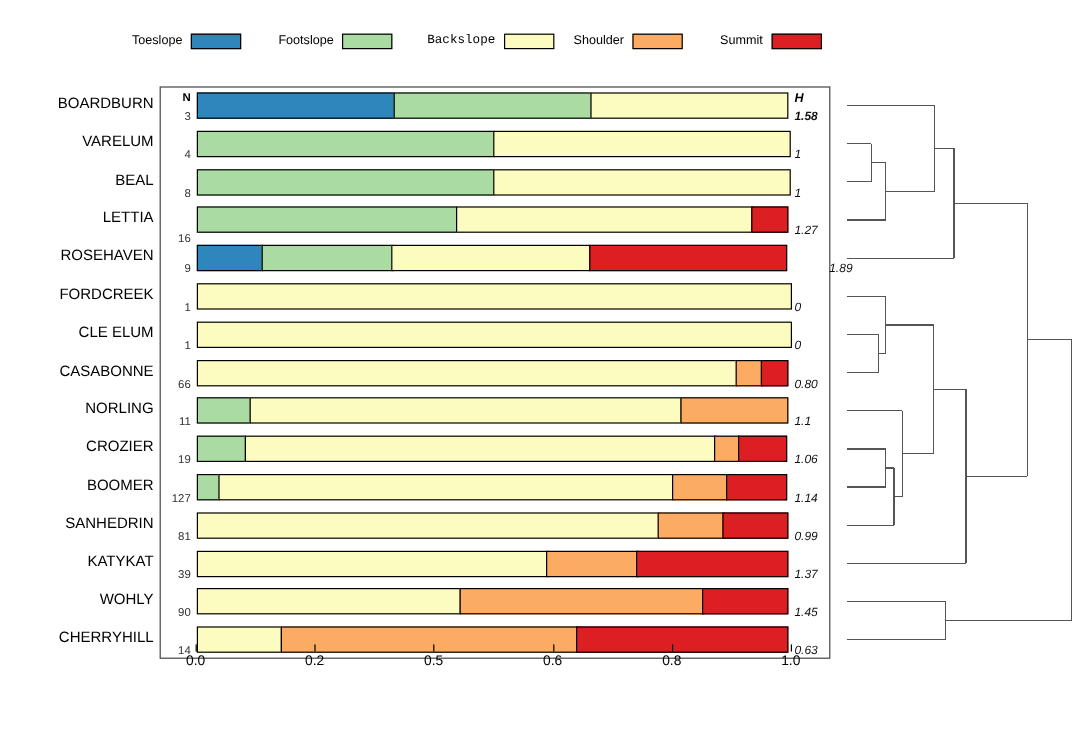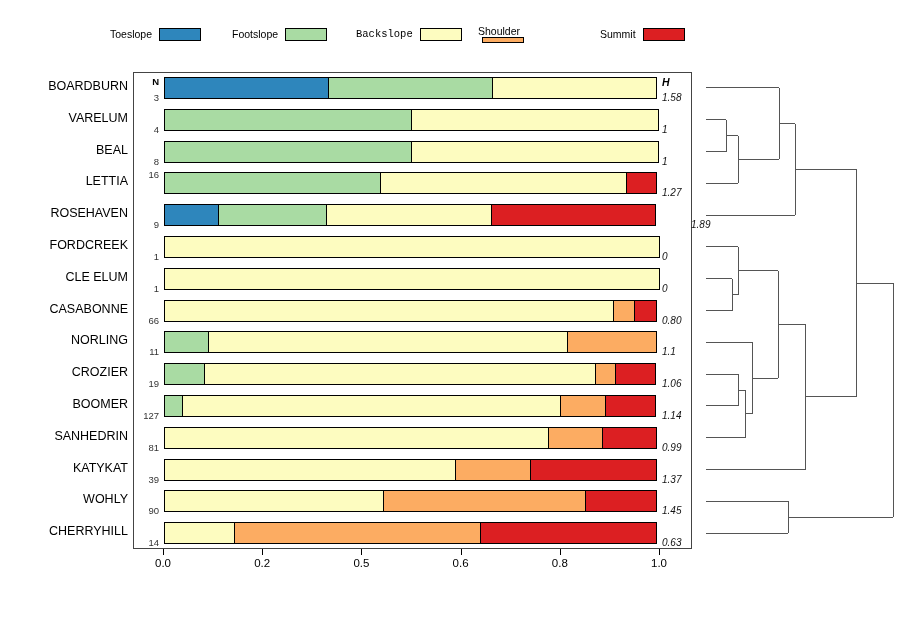--- a/index.html
+++ b/index.html
@@ -55,21 +55,21 @@
   }
 
   
   .ylab{
     position:absolute;right:0;width:130px;text-align:right;
     font-size:12.5px;color:#000;white-space:nowrap;
   }
   #ylabels{position:absolute;left:0;top:72px;width:128px;height:477px;}
 
   
-  #xaxis{position:absolute;left:133px;top:549px;width:559px;height:40px;}
+  #xaxis{position:absolute;left:133px;top:537px;width:559px;height:40px;}
   .tick{position:absolute;top:0;width:1px;height:6px;background:#000;}
   .tlab{position:absolute;top:8px;font-size:11.5px;transform:translateX(-50%);white-space:nowrap;}
   #xtitle{
     position:absolute;left:133px;top:583px;width:559px;text-align:center;
     font-size:12px;
   }
 
   
   #dendro{position:absolute;left:700px;top:72px;width:196px;height:477px;}
   #dendro svg{display:block;}
@@ -86,21 +86,21 @@
         <span class="lg-swatch" style="background: rgb(46, 134, 188);"></span>
       </div>
       <div class="lg-item" style="left: 122px;">
         <span class="lg-label">Footslope</span>
         <span class="lg-swatch" style="background: rgb(169, 219, 163);"></span>
       </div>
       <div class="lg-item" style="left: 246px; font-family: Liberation Mono, monospace;">
         <span class="lg-label">Backslope</span>
         <span class="lg-swatch" style="background: rgb(253, 252, 192);"></span>
       </div>
-      <div class="lg-item" style="left: 368px; flex-direction: column;">
+      <div class="lg-item" style="left: 368px;">
         <span class="lg-label">Shoulder</span>
         <span class="lg-swatch" style="background: rgb(252, 172, 98);"></span>
       </div>
       <div class="lg-item" style="left: 490px;">
         <span class="lg-label">Summit</span>
         <span class="lg-swatch" style="background: rgb(220, 31, 34);"></span>
       </div>
     </div>
 
   <div id="ylabels">
@@ -118,21 +118,21 @@
       <div class="ylab" style="top: 356.7px;">SANHEDRIN</div>
       <div class="ylab" style="top: 388.5px;">KATYKAT</div>
       <div class="ylab" style="top: 420.3px;">WOHLY</div>
       <div class="ylab" style="top: 452.1px;">CHERRYHILL</div>
     </div>
 
   <div id="panel">
       <div class="hdrN" style="top: 3px;">N</div>
       <div class="hdrH" style="top: 3px;">H</div>
       <div class="nlab" style="top: 18.9px;">3</div>
-      <div class="hlab" style="top: 18.9px;">1.58</div>
+      <div class="hlab" style="top: 18.9px; font-weight: bold;">1.58</div>
       <div class="row" style="top: 3.9px; height: 22px;">
         <div class="bar" style="left: 30px; width: 496px;">
           <div class="seg" style="width: 165.168px; background: rgb(46, 134, 188);"></div>
           <div class="seg" style="width: 165.168px; background: rgb(169, 219, 163);"></div>
           <div class="seg" style="width: 165.664px; background: rgb(253, 252, 192);"></div>
         </div>
       </div>
       <div class="nlab" style="top: 50.7px;">4</div>
       <div class="hlab" style="top: 50.7px;">1</div>
       <div class="row" style="top: 35.7px; height: 22px;">
@@ -142,21 +142,21 @@
         </div>
       </div>
       <div class="nlab" style="top: 82.5px;">8</div>
       <div class="hlab" style="top: 82.5px;">1</div>
       <div class="row" style="top: 67.5px; height: 22px;">
         <div class="bar" style="left: 30px; width: 496px;">
           <div class="seg" style="width: 248px; background: rgb(169, 219, 163);"></div>
           <div class="seg" style="width: 248px; background: rgb(253, 252, 192);"></div>
         </div>
       </div>
-      <div class="nlab" style="top: 96px;">16</div>
+      <div class="nlab" style="top: 121px;">16</div>
       <div class="hlab" style="top: 114.3px;">1.27</div>
       <div class="row" style="top: 99.3px; height: 22px;">
         <div class="bar" style="left: 30px; width: 496px;">
           <div class="seg" style="width: 217.248px; background: rgb(169, 219, 163);"></div>
           <div class="seg" style="width: 248px; background: rgb(253, 252, 192);"></div>
           <div class="seg" style="width: 30.752px; background: rgb(220, 31, 34);"></div>
         </div>
       </div>
       <div class="nlab" style="top: 146.1px;">9</div>
       <div class="hlab" style="top: 146.1px; margin-left: 29px;">1.89</div>

